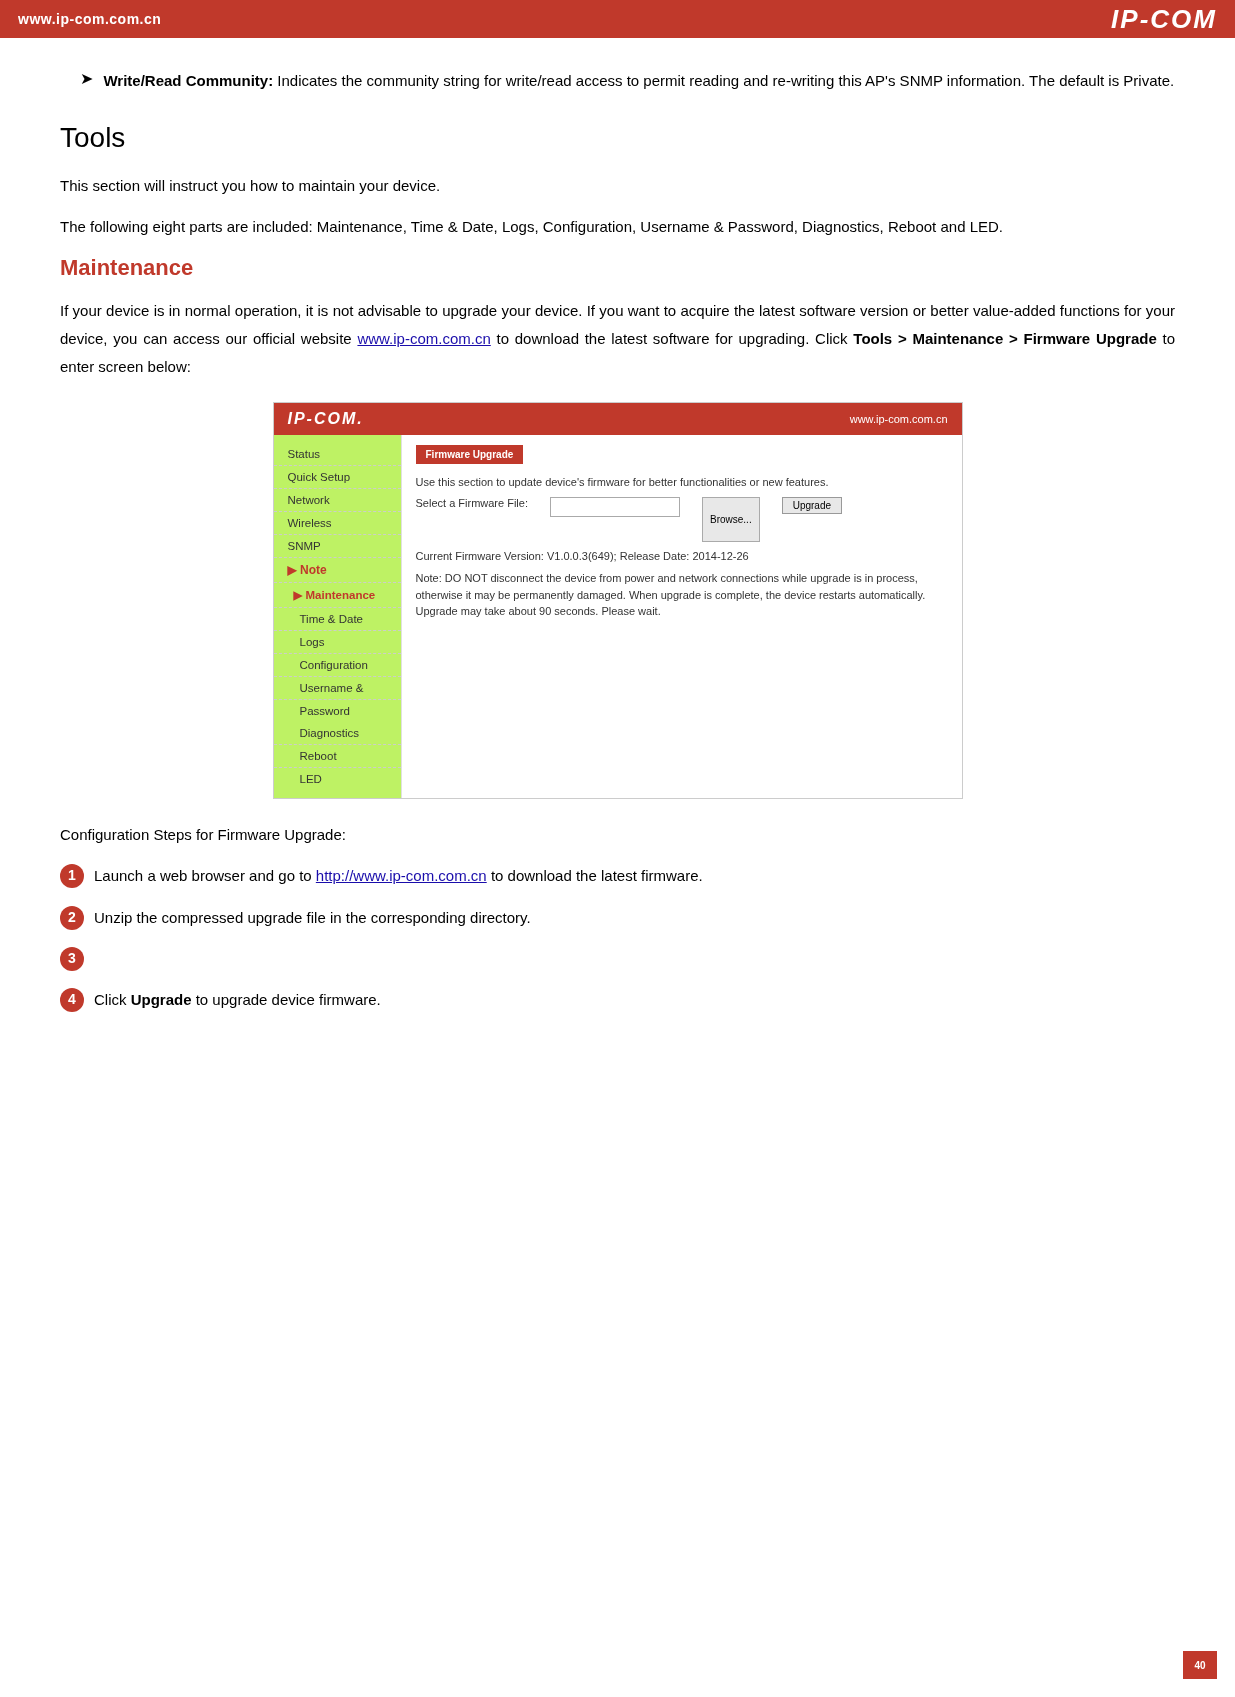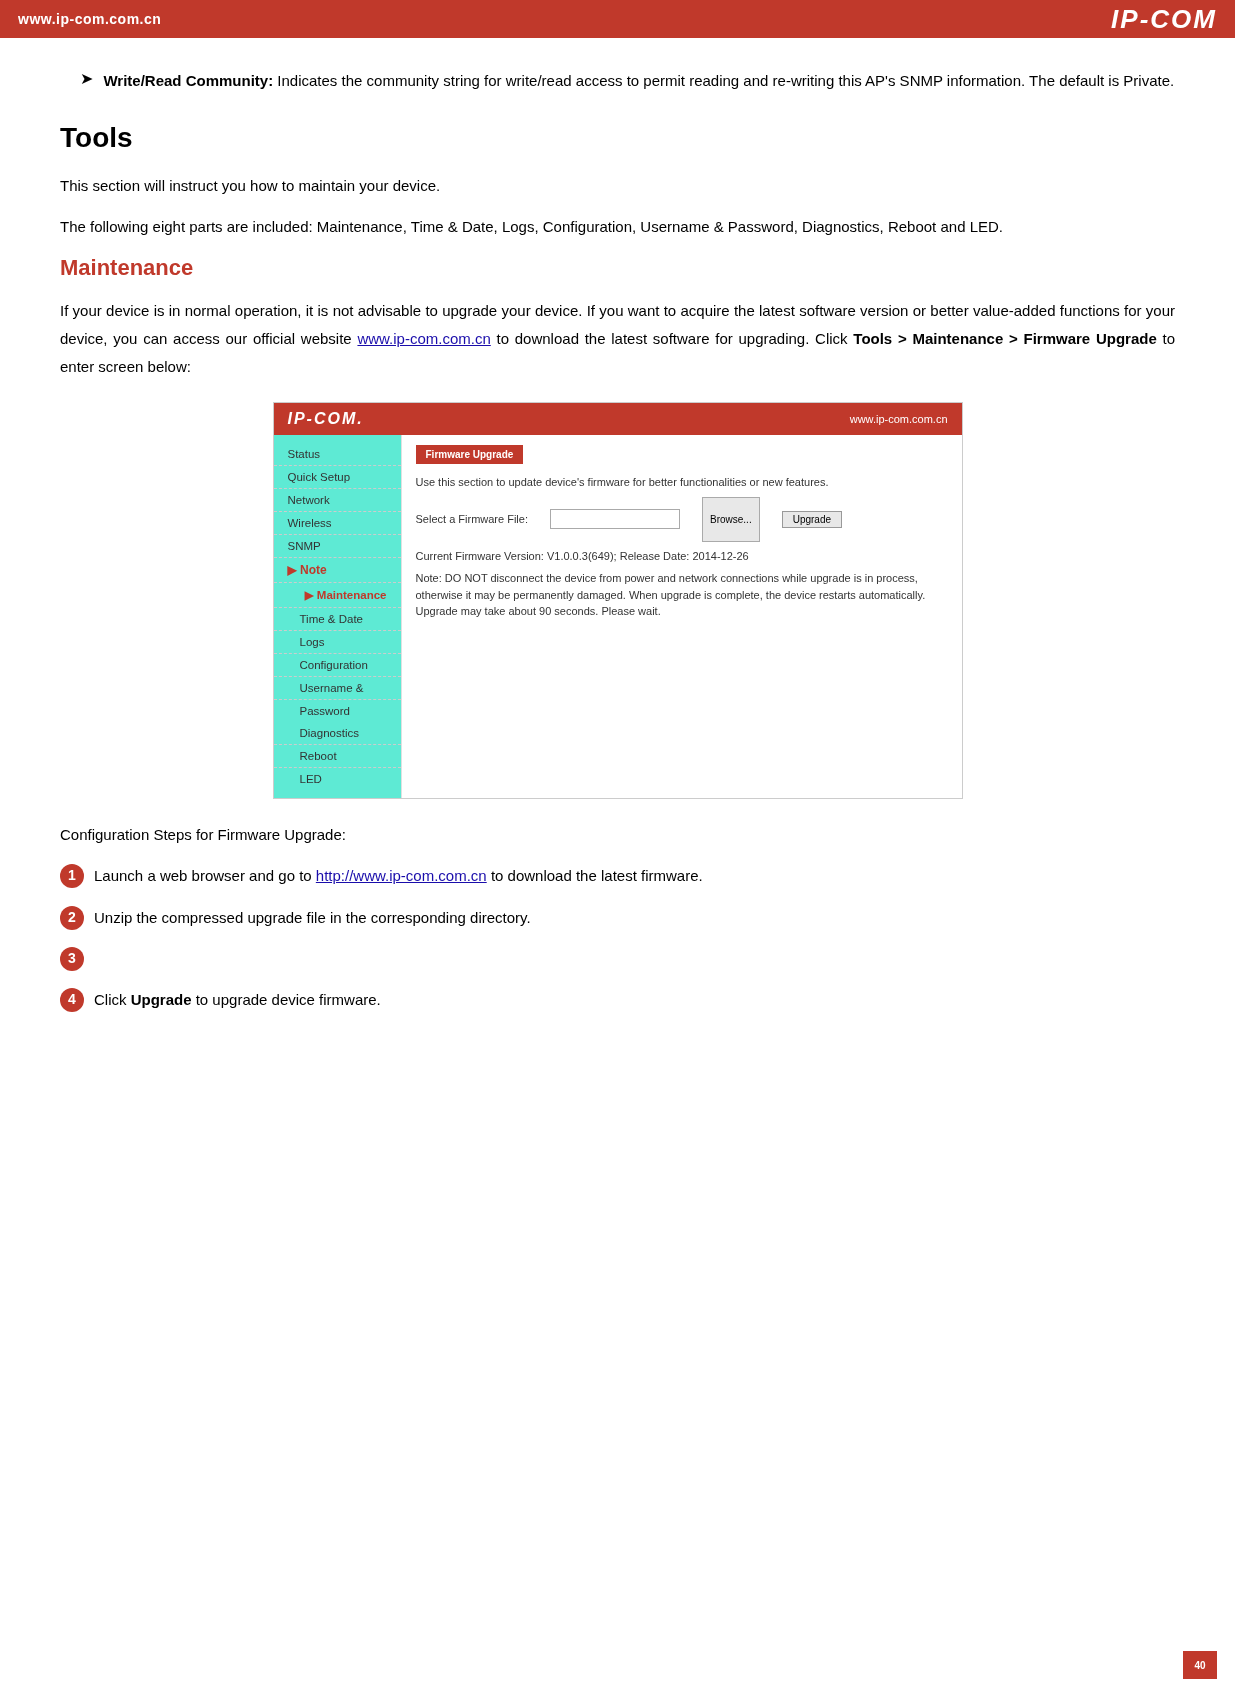--- a/index.html
+++ b/index.html
@@ -54,21 +54,21 @@
       margin-top: 1px;
       flex-shrink: 0;
     }
     .bullet-text {
       line-height: 1.7;
     }
 
     
     .section-heading {
       font-size: 28px;
-      font-weight: 700;
+      font-weight: 400;
       color: #000;
       font-family: Arial Black, Arial, sans-serif;
       margin-top: 28px;
       margin-bottom: 18px;
     }
     .subsection-heading {
       font-size: 22px;
       font-weight: 900;
       color: #c0392b;
       font-family: Arial Black, Arial, sans-serif;
@@ -114,39 +114,38 @@
     .sc-header-url {
       color: #fff;
       font-size: 11px;
     }
     .sc-body {
       display: flex;
       background: #fff;
     }
     .sc-sidebar {
       width: 128px;
-      background: #5eead4;
+      background: #bef264;
       border-right: 1px solid #e0e0e0;
       padding: 8px 0;
       flex-shrink: 0;
     }
     .sc-sidebar-item {
       padding: 5px 14px;
       font-size: 11.5px;
       color: #333;
       border-bottom: 1px dashed #ccc;
       cursor: pointer;
     }
     .sc-sidebar-item.active {
       color: #c0392b;
       font-weight: bold;
     }
     .sc-sidebar-item.sub {
       padding-left: 20px;
-      text-align: right;
     }
     .sc-sidebar-item.sub2 {
       padding-left: 26px;
     }
     .sc-sidebar-item.no-border {
       border-bottom: none;
     }
     .sc-sidebar-item.tools-header {
       color: #c0392b;
       font-weight: bold;
@@ -166,21 +165,21 @@
       display: inline-block;
     }
     .sc-main p {
       font-size: 11px;
       line-height: 1.5;
       margin-bottom: 6px;
       color: #333;
     }
     .sc-file-row {
       display: flex;
-      align-items: center;
+      align-items: flex-start;
       gap: 22px;
       margin-bottom: 6px;
     }
     .sc-file-label {
       font-size: 11px;
       color: #333;
     }
     .sc-file-input {
       border: 1px solid #aaa;
       height: 20px;

